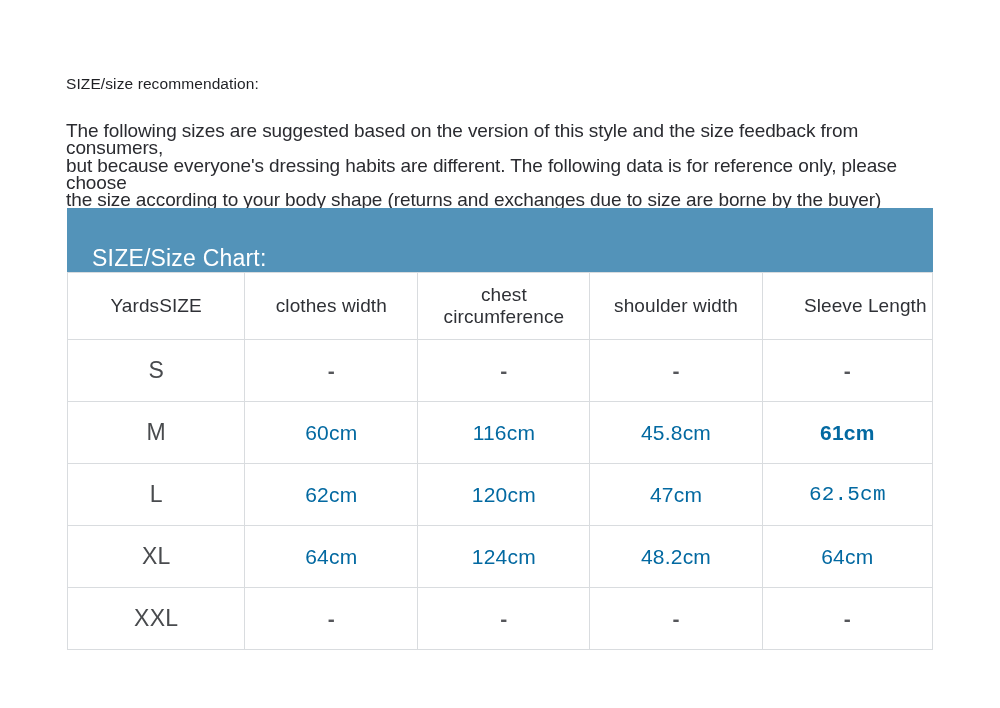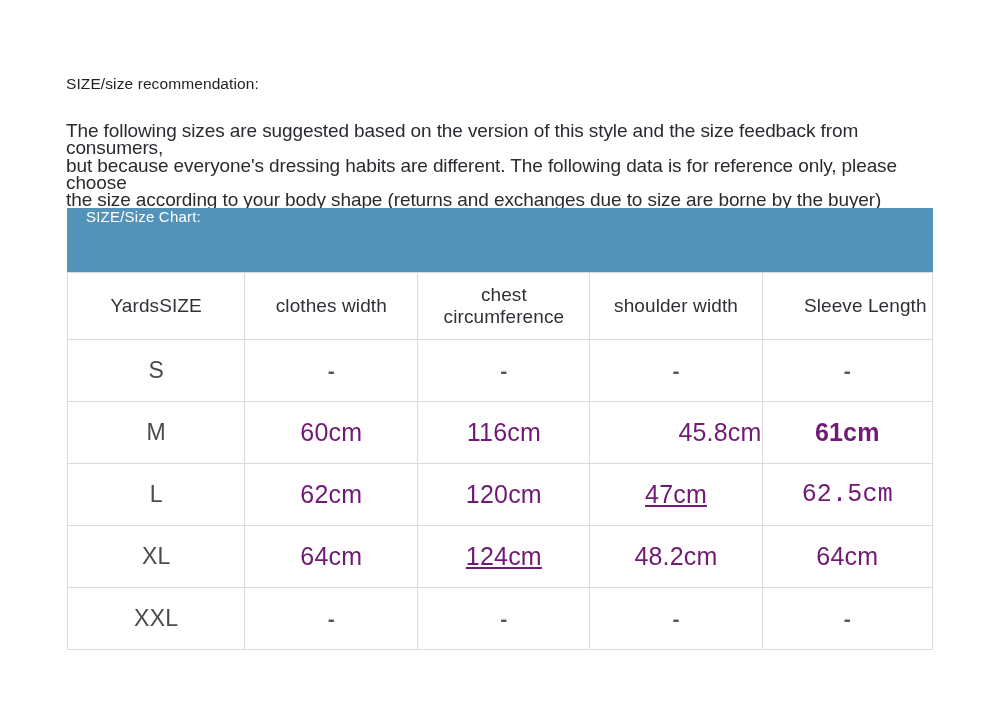--- a/index.html
+++ b/index.html
@@ -20,23 +20,23 @@
     position:absolute; left:66px; top:122px;
     font-size:19px; line-height:17.3px;
     color:#2a2b30; letter-spacing:-0.1px;
     width:880px;
   }
   .size-chart {
     position:absolute; left:67px; top:208px; width:866px;
   }
   .chart-bar {
     height:64px;
-    display:flex; align-items:flex-start;
-    padding-left:19px; box-sizing:border-box;
-    color:#ffffff; font-size:15px; letter-spacing:0.2px;
+    display:flex; align-items:flex-end;
+    padding-left:25px; box-sizing:border-box;
+    color:#ffffff; font-size:23px; letter-spacing:0.2px;
   }
   table.size-table {
     width:100%; border-collapse:collapse; table-layout:fixed;
     background:#ffffff;
     border-radius:15px;
   }
   .size-table col.c0 { width:20.5%; }
   .size-table col.c1 { width:20.0%; }
   .size-table col.c2 { width:19.9%; }
   .size-table col.c3 { width:19.9%; }
@@ -50,21 +50,21 @@
     height:66px;
     font-size:19px; font-weight:400; color:#2f3136;
     letter-spacing:0.1px;
   }
   .size-table thead th .wrap-left {
     display:inline-block; text-align:center; max-width:158px;
     line-height:22px;
   }
   .size-table tbody td {
     height:61px;
-    font-size:25px; font-weight:400; color:#701a75;
+    font-size:21px; font-weight:400; color:#0369a1;
     letter-spacing:0.2px;
   }
   .size-table tbody td.size-col {
     color:#494b4e; font-size:23px;
   }
   .size-table tbody td.dash {
     font-weight:700; font-size:21px; color:#55565a;
   }
 </style>
 </head>
@@ -107,34 +107,34 @@
         <td class="size-col" style="border-color: rgb(217, 220, 223);">S</td>
         <td class="dash" style="border-color: rgb(217, 220, 223);">-</td>
         <td class="dash" style="border-color: rgb(217, 220, 223);">-</td>
         <td class="dash" style="border-color: rgb(217, 220, 223);">-</td>
         <td class="dash" style="border-color: rgb(217, 220, 223);">-</td>
       </tr>
       <tr>
         <td class="size-col" style="border-color: rgb(217, 220, 223);">M</td>
         <td style="border-color: rgb(217, 220, 223);">60cm</td>
         <td style="border-color: rgb(217, 220, 223);">116cm</td>
-        <td style="border-color: rgb(217, 220, 223); text-align: right;">45.8cm</td>
+        <td style="border-color: rgb(217, 220, 223);">45.8cm</td>
         <td style="border-color: rgb(217, 220, 223); font-weight: bold;">61cm</td>
       </tr>
       <tr>
         <td class="size-col" style="border-color: rgb(217, 220, 223);">L</td>
         <td style="border-color: rgb(217, 220, 223);">62cm</td>
         <td style="border-color: rgb(217, 220, 223);">120cm</td>
-        <td style="border-color: rgb(217, 220, 223); text-decoration: underline;">47cm</td>
+        <td style="border-color: rgb(217, 220, 223);">47cm</td>
         <td style="border-color: rgb(217, 220, 223); font-family: Liberation Mono, monospace;">62.5cm</td>
       </tr>
       <tr>
         <td class="size-col" style="border-color: rgb(217, 220, 223);">XL</td>
         <td style="border-color: rgb(217, 220, 223);">64cm</td>
-        <td style="border-color: rgb(217, 220, 223); text-decoration: underline;">124cm</td>
+        <td style="border-color: rgb(217, 220, 223);">124cm</td>
         <td style="border-color: rgb(217, 220, 223); text-align: center;">48.2cm</td>
         <td style="border-color: rgb(217, 220, 223);">64cm</td>
       </tr>
       <tr>
         <td class="size-col" style="border-color: rgb(217, 220, 223);">XXL</td>
         <td class="dash" style="border-color: rgb(217, 220, 223);">-</td>
         <td class="dash" style="border-color: rgb(217, 220, 223);">-</td>
         <td class="dash" style="border-color: rgb(217, 220, 223);">-</td>
         <td class="dash" style="border-color: rgb(217, 220, 223);">-</td>
       </tr>

